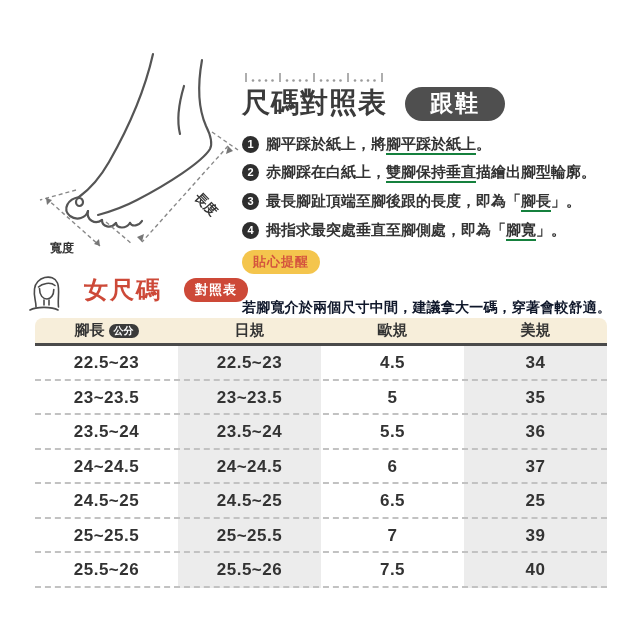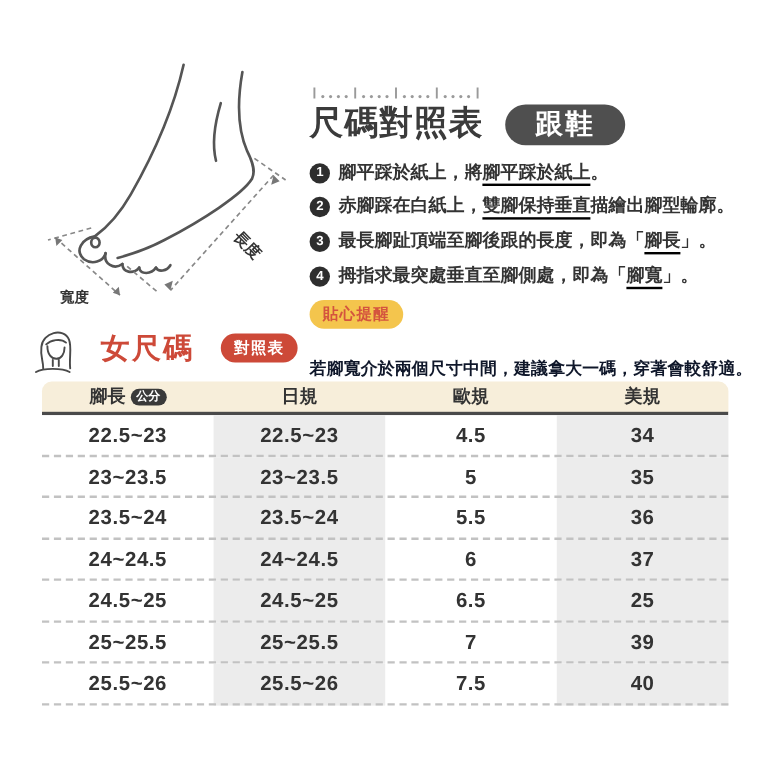--- a/index.html
+++ b/index.html
@@ -6,36 +6,36 @@
   * { box-sizing:border-box; }
   .page {
     position:relative; width:640px; height:640px; background:#ffffff; overflow:hidden;
     font-family:"Liberation Sans","DejaVu Sans",sans-serif; color:#333;
   }
 
   
   .foot-illo { position:absolute; left:16px; top:52px; width:238px; height:210px; }
 
   
-  .right-col { position:absolute; left:258px; top:70px; width:374px; }
+  .right-col { position:absolute; left:242px; top:70px; width:374px; }
   .ruler { display:block; margin:0 0 3px 2px; }
   .title-row { display:flex; align-items:center; gap:18px; }
   .main-title { font-size:28px; font-weight:bold; color:#3b3b3b; letter-spacing:1px; line-height:1.1; }
   .cat-badge {
     background:#4f4f4f; color:#fff; font-size:23px; font-weight:bold;
     padding:3px 25px; border-radius:22px; letter-spacing:2px; line-height:1.2;
   }
   .steps { margin-top:14px; }
   .step { display:flex; align-items:flex-start; margin-bottom:10px; font-size:15px; font-weight:bold; color:#333; line-height:1.25; }
   .stepnum {
     flex:0 0 auto; width:17px; height:17px; margin:1px 7px 0 0; background:#2e2e2e; color:#fff;
     border-radius:50%; font-size:11px; font-weight:bold; text-align:center; line-height:17px;
   }
   .seg { white-space:pre-wrap; }
-  .seg.u { border-bottom:2px solid #000000; padding-bottom:1px; }
+  .seg.u { border-bottom:2px solid #15803d; padding-bottom:1px; }
   .reminder-badge {
     display:inline-block; margin-top:0; background:#f4c54d; color:#d4543e;
     font-size:13px; font-weight:bold; padding:3px 11px; border-radius:12px; letter-spacing:1px;text-align:right;
   }
   .reminder-text { margin-top:25px; font-size:14px; font-weight:bold; color:#0f172a; letter-spacing:0.2px; }
 
   
   .section-head { position:absolute; left:26px; top:269px; display:flex; align-items:center; gap:22px; }
   .section-title { font-size:24px; font-weight:bold; color:#cd4938; letter-spacing:2px; }
   .section-badge {

